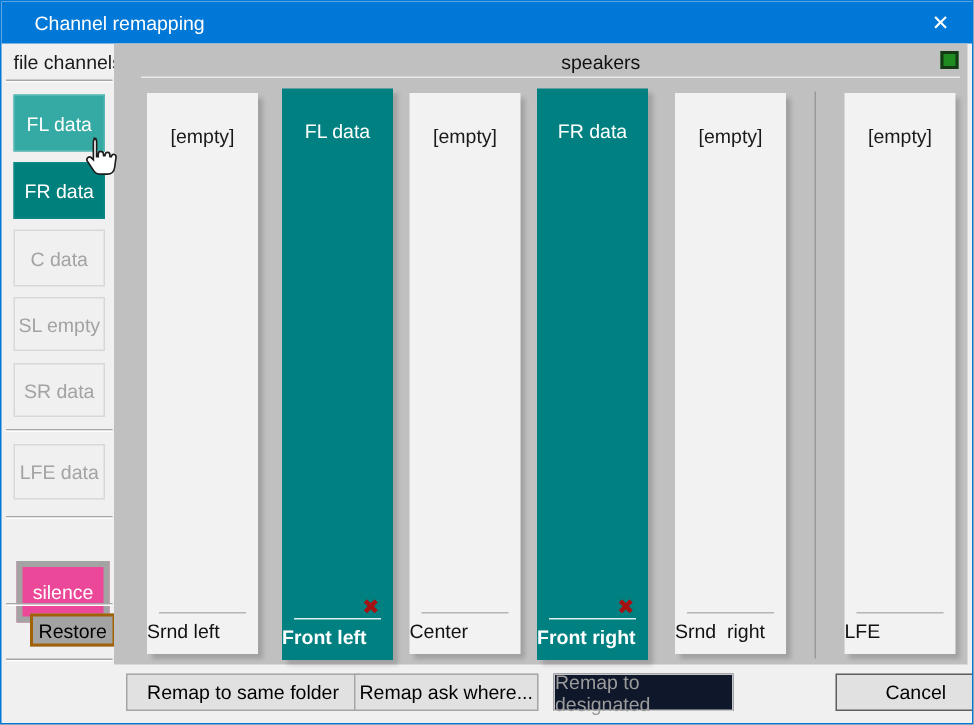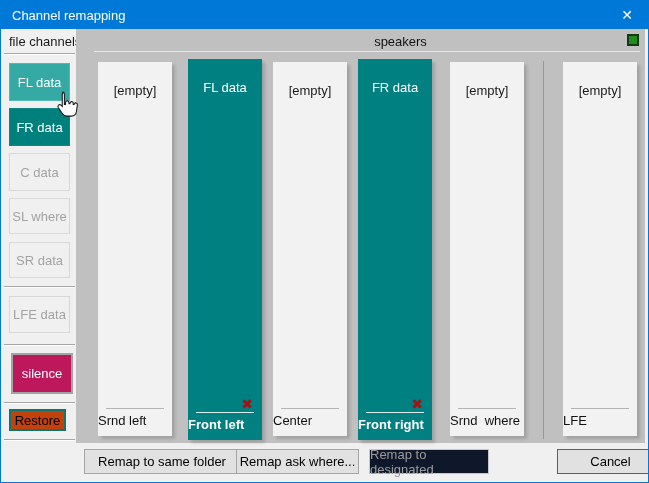--- a/index.html
+++ b/index.html
@@ -3,31 +3,31 @@
 <meta charset="utf-8">
 <style>
   html,body{margin:0;padding:0;background:#9a9a9a;}
   *{box-sizing:border-box;font-family:"Liberation Sans","DejaVu Sans",sans-serif;}
   .window{
     position:relative;width:649px;height:483px;background:#f0f0f0;
     border:1px solid #0078d7;overflow:hidden;
   }
   
   .titlebar{position:absolute;left:0;top:0;width:100%;height:28px;background:#0078d7;display:flex;align-items:center;}
-  .titlebar .title{color:#fff;font-size:13px;padding-left:11px;flex:1;}
+  .titlebar .title{color:#fff;font-size:13px;padding-left:22px;flex:1;}
   .close-btn{width:42px;height:28px;display:flex;align-items:center;justify-content:center;color:#fff;font-size:14px;cursor:default;}
   
   .side-heading{position:absolute;left:8px;top:33px;font-size:13px;color:#1a1a1a;}
   .sep{position:absolute;left:3px;width:71px;height:2px;border-top:1px solid #a6a6a6;border-bottom:1px solid #fdfdfd;}
   .sbtn{position:absolute;left:8px;width:61px;display:flex;align-items:center;justify-content:center;font-size:13px;}
   .sbtn.hl{background:#35a9a4;color:#fff;border:1px solid #57b8b3;}
   .sbtn.sel{background:#00807d;color:#fff;border:1px solid #0a8a86;}
   .sbtn.dis{background:#f0f0f0;color:#a3a3a3;border:1px solid #d8d8d8;}
-  .sbtn.dark{background:#be185d;color:#fff;border:2px solid #a3a3a3;}
-  .sbtn.focus{background:#c2410c;color:#000;border:2px solid #0f766e;}
+  .sbtn.dark{background:#ec4899;color:#fff;border:4px solid #a3a3a3;margin-top:21px;}
+  .sbtn.focus{background:#a3a3a3;color:#000;border:2px solid #a16207;margin-left:11px;}
   
   .panel{position:absolute;left:75px;top:28px;width:569px;height:414px;background:#c0c0c0;}
   .panel-title{position:absolute;left:0;top:5px;width:100%;text-align:center;font-size:13px;color:#111;margin-left:40px;}
   .status-square{position:absolute;right:6px;top:5px;width:12px;height:12px;background:#1e8c1e;border:2px solid #153815;}
   .panel-rule{position:absolute;left:18px;right:5px;top:22px;border-top:1px solid #e8e8e8;}
   .vsep{position:absolute;left:467px;top:32px;height:378px;width:1px;background:#999;}
   .slot{position:absolute;width:74px;display:flex;flex-direction:column;box-shadow:3px 3px 3px rgba(0,0,0,0.16);}
   .slot.empty{top:33px;height:374px;background:#f2f2f2;}
   .slot.filled{top:30px;height:381px;background:#008080;}
   .slot-content{margin-top:21px;text-align:center;font-size:13px;color:#1a1a1a;}
@@ -57,21 +57,21 @@
       <span>✕</span>
     </div>
   </div>
 
   <div class="side-heading">file channels</div>
   <div class="sep" style="top:52px"></div>
 
   <div class="sbtn hl" style="top:62px;height:38px">FL data</div>
   <div class="sbtn sel" style="top:107px;height:38px">FR data</div>
   <div class="sbtn dis" style="top:152px;height:38px">C data</div>
-  <div class="sbtn dis" style="top:197px;height:36px">SL where</div>
+  <div class="sbtn dis" style="top:197px;height:36px">SL empty</div>
   <div class="sbtn dis" style="top:241px;height:36px">SR data</div>
   <div class="sep" style="top:285px"></div>
   <div class="sbtn dis" style="top:295px;height:37px">LFE data</div>
   <div class="sep" style="top:343px"></div>
   <div class="sbtn dark" style="top:352px;left:10px;width:62px;height:41px">silence</div>
   <div class="sep" style="top:401px"></div>
   <div class="sbtn focus" style="top:408px;width:57px;height:22px">Restore</div>
   <div class="sep" style="top:438px"></div>
 
   <div class="panel">
@@ -106,21 +106,21 @@
       <div class="spacer"></div>
       <div class="remove-x">✖</div>
       <div class="slot-rule"></div>
       <div class="slot-name">Front right</div>
     </div>
 
     <div class="slot empty" style="left:374px">
       <div class="slot-content">[empty]</div>
       <div class="spacer"></div>
       <div class="slot-rule"></div>
-      <div class="slot-name">Srnd  where</div>
+      <div class="slot-name">Srnd  right</div>
     </div>
 
     <div class="vsep"></div>
 
     <div class="slot empty" style="left:487px">
       <div class="slot-content">[empty]</div>
       <div class="spacer"></div>
       <div class="slot-rule"></div>
       <div class="slot-name">LFE</div>
     </div>

